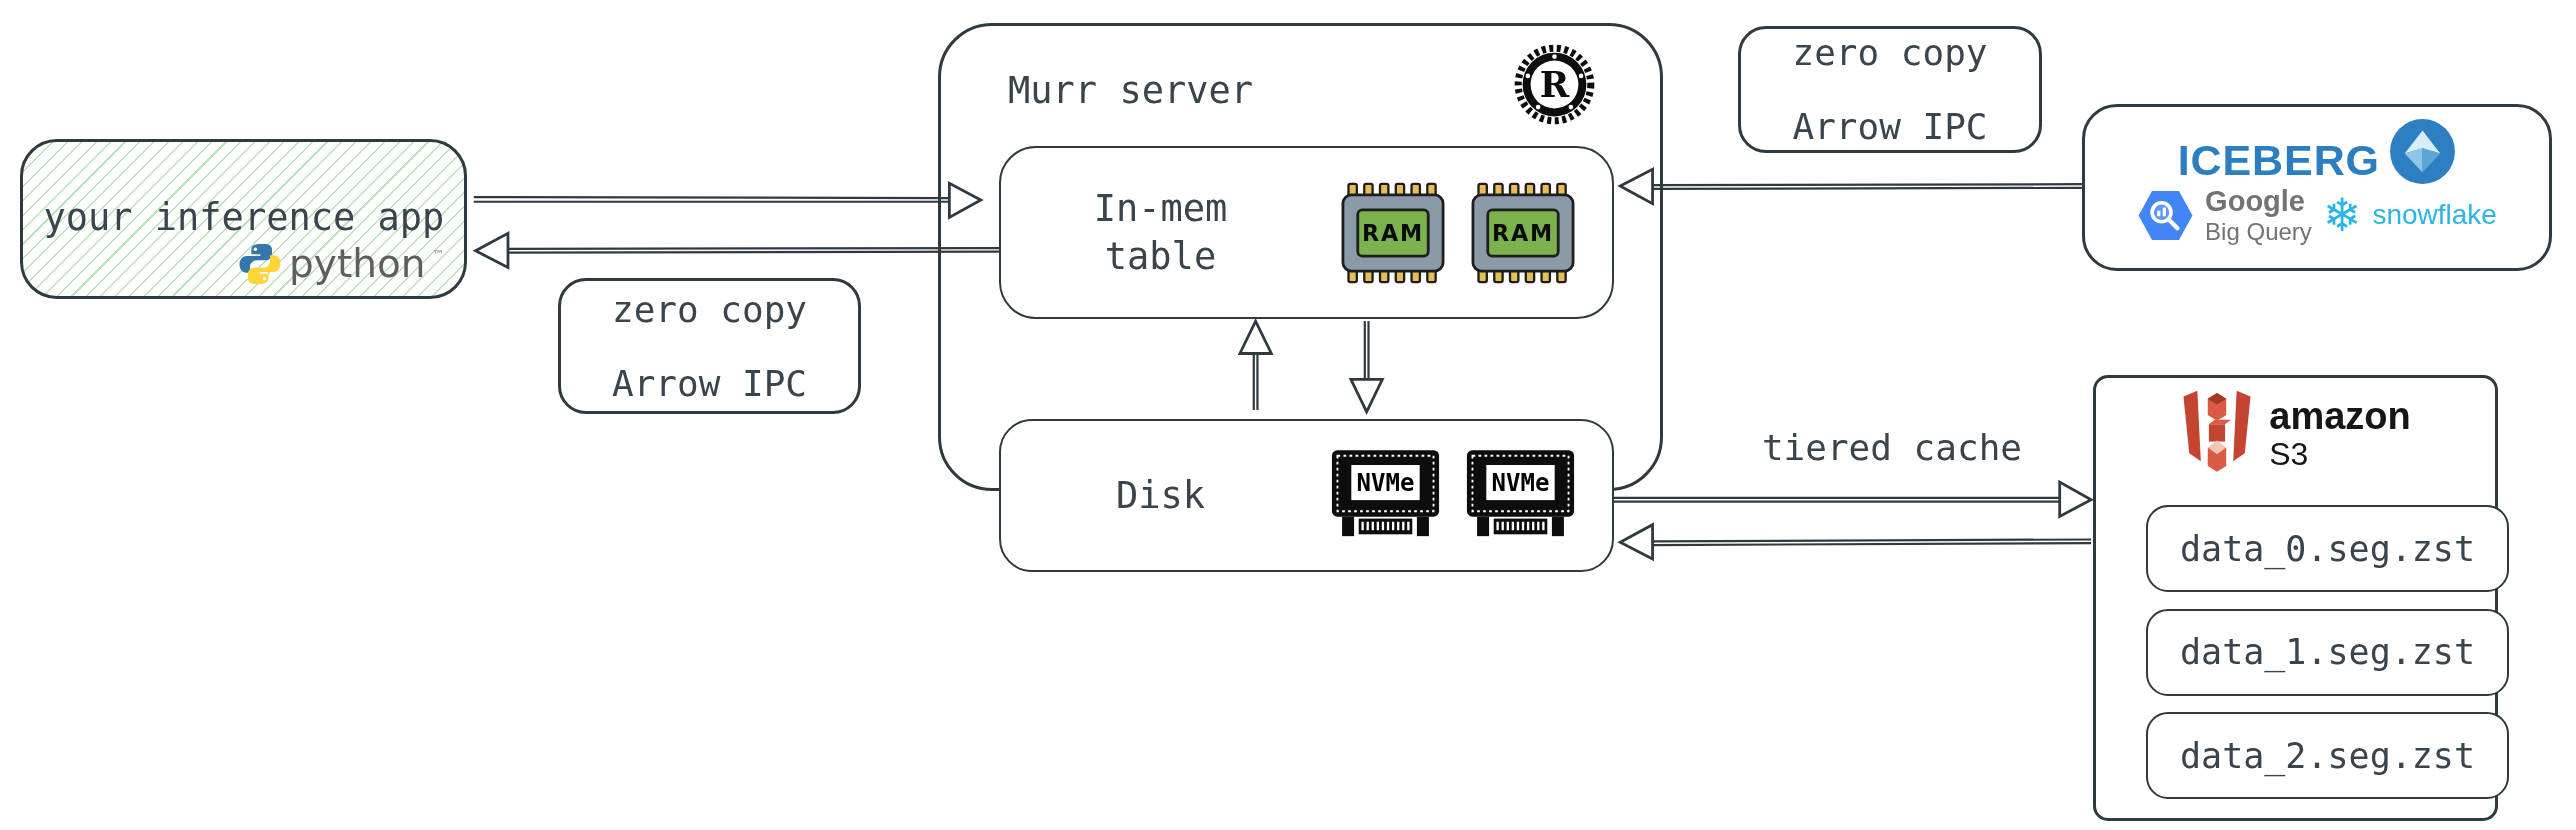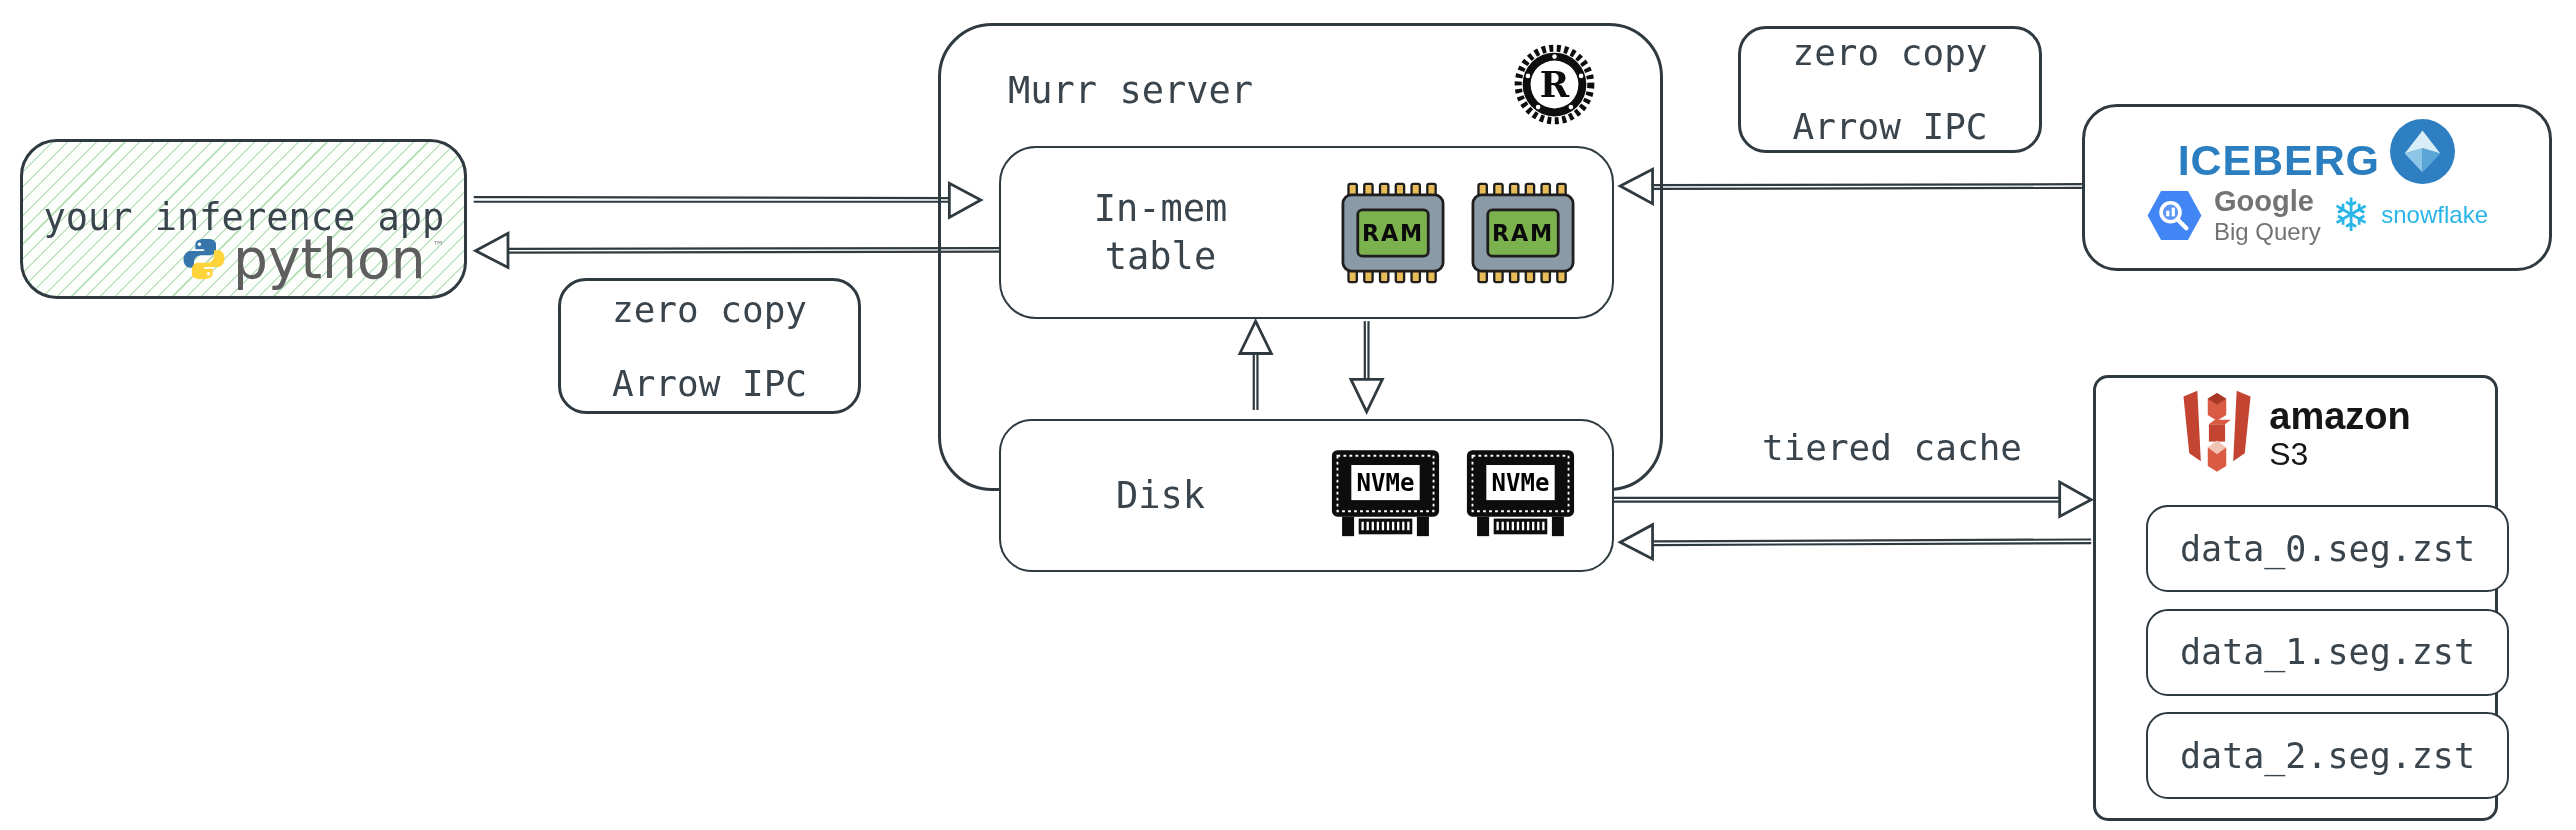--- a/index.html
+++ b/index.html
@@ -10,21 +10,21 @@
   .box{position:absolute;box-sizing:border-box;background:#fff;border:3.2px solid #2e3a40;}
   
   #app-box{
     left:20.4px;top:139px;width:447px;height:160px;border-radius:37px;
     background:
       repeating-linear-gradient(135deg, rgba(129,199,132,.50) 0px, rgba(129,199,132,.50) 1.5px, transparent 1.5px, transparent 10.2px),
       #fdfffd;
   }
   .app-label{position:absolute;left:0;right:0;top:54px;text-align:center;font-size:37px;white-space:nowrap;}
   .python-row{position:absolute;right:20.4px;bottom:9.3px;display:flex;align-items:center;gap:6.5px;}
-  .python-wordmark{font-family:"DejaVu Sans",sans-serif;font-size:55px;color:#5e5e5e;line-height:1;}
+  .python-wordmark{font-family:"DejaVu Sans",sans-serif;font-size:39px;color:#5e5e5e;line-height:1;}
   .python-tm{font-family:"DejaVu Sans",sans-serif;font-size:12px;color:#8a8a8a;align-self:flex-start;margin-top:7.4px;}
   
   .zc-box{display:flex;flex-direction:column;justify-content:center;align-items:center;
     font-size:36px;line-height:47px;border-radius:28px;gap:27px;}
   #zc-left{left:558px;top:278px;width:303px;height:136px;}
   #zc-top{left:1738px;top:26px;width:304px;height:127px;}
   
   #murr-box{left:938px;top:23px;width:725px;height:468px;border-radius:54px;}
   .murr-title{position:absolute;left:67px;top:43px;font-size:37px;white-space:nowrap;}
   .rust-logo{position:absolute;left:571px;top:15.7px;}
@@ -37,21 +37,21 @@
   
   #iceberg-box{left:2082px;top:104px;width:470px;height:167px;border-radius:35px;}
   .iceberg-row1{display:flex;justify-content:center;align-items:flex-end;gap:9.3px;margin-top:11px;}
   .iceberg-title{font-family:"Liberation Sans",sans-serif;font-weight:bold;font-size:43px;
     color:#2b7fc1;letter-spacing:0.9px;}
   .iceberg-row2{display:flex;justify-content:center;align-items:center;gap:11px;margin-top:1.9px;}
   .google-block{font-family:"Liberation Sans",sans-serif;color:#737373;text-align:left;line-height:1.0;}
   .google-word{font-size:29px;font-weight:bold;}
   .bigquery-word{font-size:24px;margin-top:3.7px;text-align:right;}
   .snowflake-glyph{font-family:"DejaVu Sans",sans-serif;font-size:46px;color:#29b5e8;line-height:1;}
-  .snowflake-word{font-family:"Liberation Sans",sans-serif;font-size:24px;color:#29b5e8;}
+  .snowflake-word{font-family:"Liberation Sans",sans-serif;font-size:28px;color:#29b5e8;}
   
   #s3-box{left:2093px;top:375px;width:405px;height:446px;border-radius:15px;}
   .s3-header{display:flex;justify-content:center;align-items:center;gap:15px;margin-top:11px;}
   .s3-text{font-family:"Liberation Sans",sans-serif;color:#161616;text-align:left;line-height:1.02;}
   .amazon-word{font-size:38px;font-weight:bold;}
   .s3-word{font-size:32px;margin-top:1.9px;}
   .s3-files{position:absolute;left:50px;top:127px;width:363px;}
   .file-box{box-sizing:border-box;height:87px;border:2.8px solid #2e3a40;border-radius:22px;
     display:flex;align-items:center;justify-content:center;font-size:35px;margin-bottom:16.7px;
     background:#fff;white-space:nowrap;}

